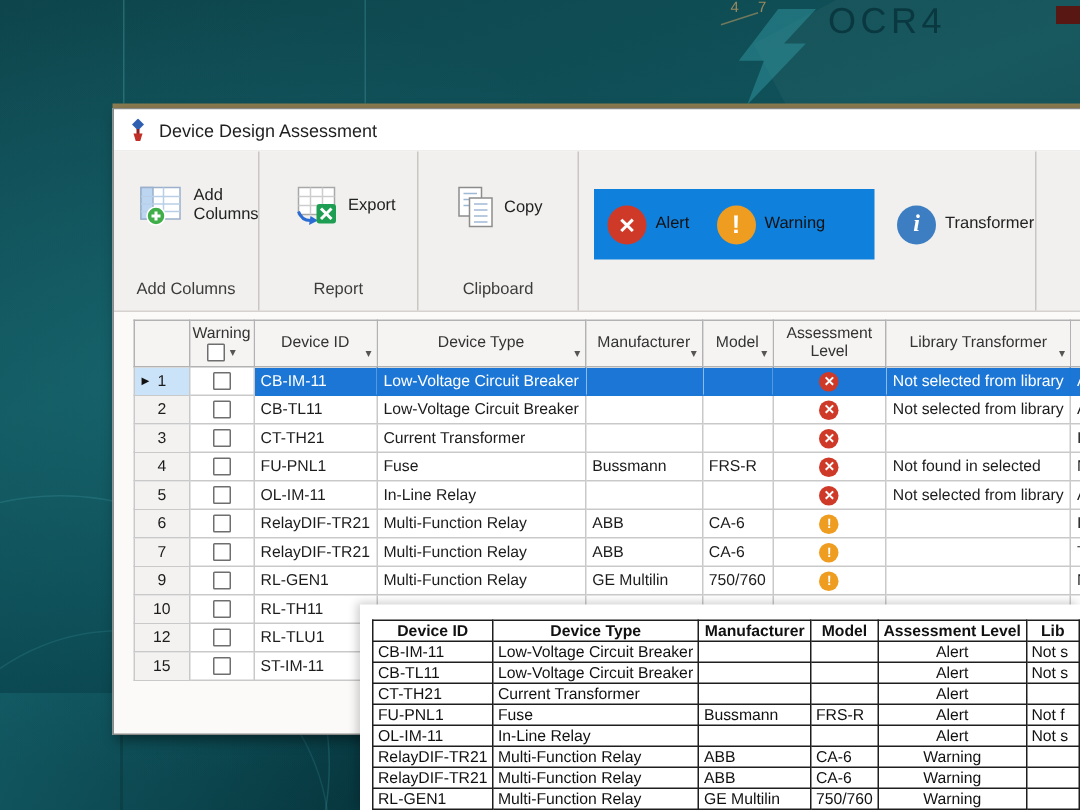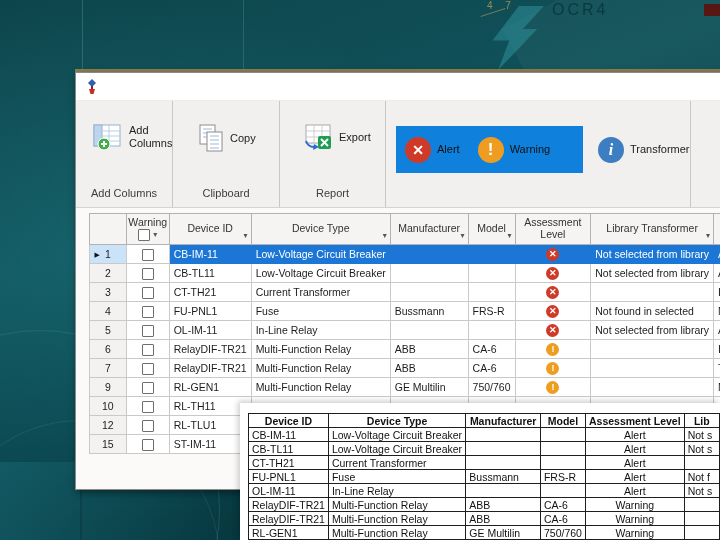--- a/index.html
+++ b/index.html
@@ -10,21 +10,21 @@
       linear-gradient(160deg, #0e454c 0%, #10525a 35%, #0a454e 58%, #04262c 100%);
   }
   
   .bg-line-v1 { position:absolute; left:82px; top:0; width:1px; height:69px; background:rgba(80,170,175,0.35); }
   .bg-line-v2 { position:absolute; left:243px; top:0; width:1px; height:69px; background:rgba(80,170,175,0.3); }
   .bg-line-v3 { position:absolute; left:80px; top:490px; width:2px; height:50px; background:rgba(4,35,40,0.55); }
   .bg-arc1 { position:absolute; left:-140px; top:330px; width:360px; height:360px; border-radius:50%; border:1px solid rgba(70,160,168,0.25); }
   .bg-arc2 { position:absolute; left:-60px; top:420px; width:280px; height:280px; border-radius:50%; border:1px solid rgba(70,160,168,0.2); }
   .bg-band { position:absolute; left:0; top:462px; width:240px; height:78px; background:linear-gradient(to right, rgba(28,115,125,0.4), transparent); }
   .bg-diag { position:absolute; right:-60px; top:-40px; width:260px; height:140px; background:rgba(255,255,255,0.035); transform:rotate(-28deg); }
-  .ocr-text { position:absolute; left:552px; top:1px; font-size:16px; font-weight:normal; letter-spacing:3px; color:rgba(9,55,63,0.95); }
+  .ocr-text { position:absolute; left:552px; top:1px; font-size:24px; font-weight:normal; letter-spacing:3px; color:rgba(9,55,63,0.95); }
   .bolt { position:absolute; left:488px; top:6px; width:56px; height:64px;
     clip-path:polygon(55% 0, 100% 0, 62% 36%, 88% 36%, 18% 100%, 38% 54%, 8% 54%);
     background:rgba(48,150,160,0.5); }
   .tan-marks { position:absolute; left:487px; top:0px; color:#9b8a5e; font-size:10px; letter-spacing:5px; }
   .tan-tick { position:absolute; left:480px; top:12px; width:26px; height:1px; background:rgba(155,138,94,0.7); transform:rotate(-18deg); }
   .red-corner { position:absolute; left:704px; top:4px; width:16px; height:12px; background:#581712; }
   .gold-line { position:absolute; left:75px; top:69px; width:645px; height:3px; background:#8e7d51; }
 
   
   .app-window { position:absolute; left:75px; top:72px; width:700px; height:418px;
@@ -99,20 +99,21 @@
 <div class="red-corner"></div>
 <div class="gold-line"></div>
 
 <div class="app-window">
   <div class="title-bar">
     <svg class="app-icon" viewBox="0 0 12 16">
       <polygon points="6,0 10,4 6,8 2,4" fill="#2f5fb0"></polygon>
       <rect x="5" y="7" width="2" height="4" fill="#8a2020"></rect>
       <polygon points="3,10 9,10 7.5,15 4.5,15" fill="#c03028"></polygon>
     </svg>
+    <span class="title-text">Device Design Assessment</span>
   </div>
 
   <div class="ribbon">
     <div class="rgroup rg1">
       <div class="rbtn">
         <svg width="32" height="28" viewBox="0 0 32 28">
           <rect x="2" y="2" width="26" height="21" fill="#fff" stroke="#9ab0cc"></rect>
           <rect x="2" y="2" width="8" height="21" fill="#bcd6f2" stroke="#9ab0cc"></rect>
           <line x1="17" y1="2" x2="17" y2="23" stroke="#b9cfe8"></line>
           <line x1="2" y1="8" x2="28" y2="8" stroke="#b9cfe8"></line>
@@ -120,57 +121,57 @@
           <line x1="2" y1="18" x2="28" y2="18" stroke="#b9cfe8"></line>
           <circle cx="12" cy="21" r="6" fill="#3fae49" stroke="#fff"></circle>
           <line x1="12" y1="18" x2="12" y2="24" stroke="#fff" stroke-width="2"></line>
           <line x1="9" y1="21" x2="15" y2="21" stroke="#fff" stroke-width="2"></line>
         </svg>
         <span class="rbtn-label">Add Columns</span>
       </div>
       <div class="rgroup-label">Add Columns</div>
     </div>
 
-    <div class="rgroup rg3">
-      <div class="rbtn">
-        <svg width="28" height="30" viewBox="0 0 28 30">
-          <rect x="3" y="2" width="15" height="19" fill="#fff" stroke="#8c8c8c"></rect>
-          <line x1="6" y1="6" x2="15" y2="6" stroke="#9fb8d6"></line>
-          <line x1="6" y1="10" x2="15" y2="10" stroke="#9fb8d6"></line>
-          <line x1="6" y1="14" x2="15" y2="14" stroke="#9fb8d6"></line>
-          <rect x="10" y="9" width="15" height="19" fill="#fff" stroke="#8c8c8c"></rect>
-          <line x1="13" y1="13" x2="22" y2="13" stroke="#9fb8d6"></line>
-          <line x1="13" y1="17" x2="22" y2="17" stroke="#9fb8d6"></line>
-          <line x1="13" y1="21" x2="22" y2="21" stroke="#9fb8d6"></line>
-          <line x1="13" y1="25" x2="22" y2="25" stroke="#9fb8d6"></line>
-        </svg>
-        <span class="rbtn-label">Copy</span>
-      </div>
-      <div class="rgroup-label">Clipboard</div>
-    </div>
-
     <div class="rgroup rg2">
       <div class="rbtn">
         <svg width="32" height="28" viewBox="0 0 32 28">
           <rect x="4" y="2" width="24" height="18" fill="#fff" stroke="#a8a8a8"></rect>
           <line x1="12" y1="2" x2="12" y2="20" stroke="#cdcdcd"></line>
           <line x1="20" y1="2" x2="20" y2="20" stroke="#cdcdcd"></line>
           <line x1="4" y1="8" x2="28" y2="8" stroke="#cdcdcd"></line>
           <line x1="4" y1="14" x2="28" y2="14" stroke="#cdcdcd"></line>
           <path d="M4 18 q2 6 8 6" fill="none" stroke="#2b6cd4" stroke-width="2"></path>
           <polygon points="12,21 17,24 11,27" fill="#2b6cd4"></polygon>
           <rect x="16" y="13" width="13" height="13" rx="2" fill="#1e9e53"></rect>
           <line x1="19" y1="16" x2="26" y2="23" stroke="#fff" stroke-width="2"></line>
           <line x1="26" y1="16" x2="19" y2="23" stroke="#fff" stroke-width="2"></line>
         </svg>
         <span class="rbtn-label">Export</span>
       </div>
       <div class="rgroup-label">Report</div>
     </div>
 
+    <div class="rgroup rg3">
+      <div class="rbtn">
+        <svg width="28" height="30" viewBox="0 0 28 30">
+          <rect x="3" y="2" width="15" height="19" fill="#fff" stroke="#8c8c8c"></rect>
+          <line x1="6" y1="6" x2="15" y2="6" stroke="#9fb8d6"></line>
+          <line x1="6" y1="10" x2="15" y2="10" stroke="#9fb8d6"></line>
+          <line x1="6" y1="14" x2="15" y2="14" stroke="#9fb8d6"></line>
+          <rect x="10" y="9" width="15" height="19" fill="#fff" stroke="#8c8c8c"></rect>
+          <line x1="13" y1="13" x2="22" y2="13" stroke="#9fb8d6"></line>
+          <line x1="13" y1="17" x2="22" y2="17" stroke="#9fb8d6"></line>
+          <line x1="13" y1="21" x2="22" y2="21" stroke="#9fb8d6"></line>
+          <line x1="13" y1="25" x2="22" y2="25" stroke="#9fb8d6"></line>
+        </svg>
+        <span class="rbtn-label">Copy</span>
+      </div>
+      <div class="rgroup-label">Clipboard</div>
+    </div>
+
     <div class="rgroup rg4">
       <div class="filter-box">
         <div class="filter-btn">
           <span class="circle-ic alert">✕</span>
           <span class="rbtn-label">Alert</span>
         </div>
         <div class="filter-btn">
           <span class="circle-ic warning">!</span>
           <span class="rbtn-label">Warning</span>
         </div>

